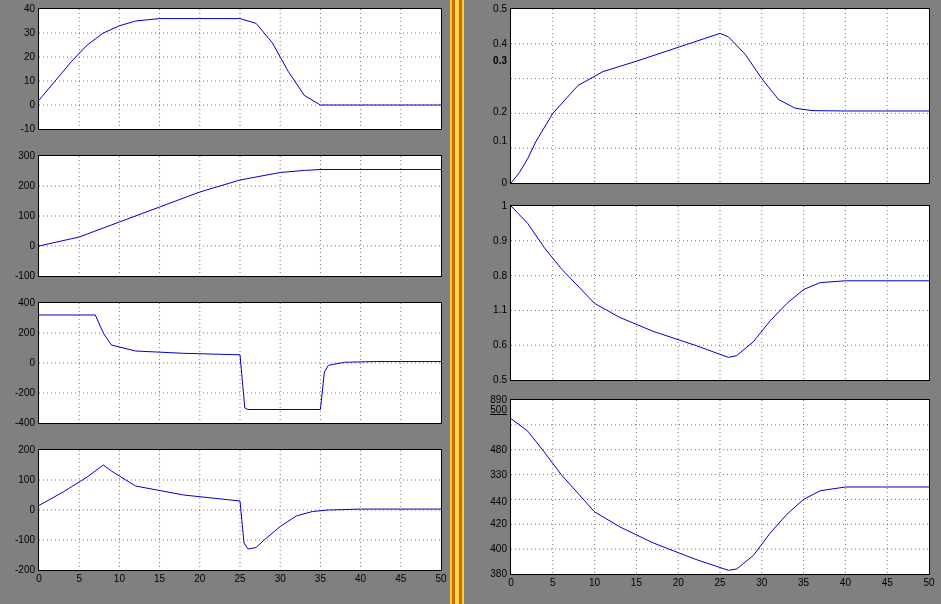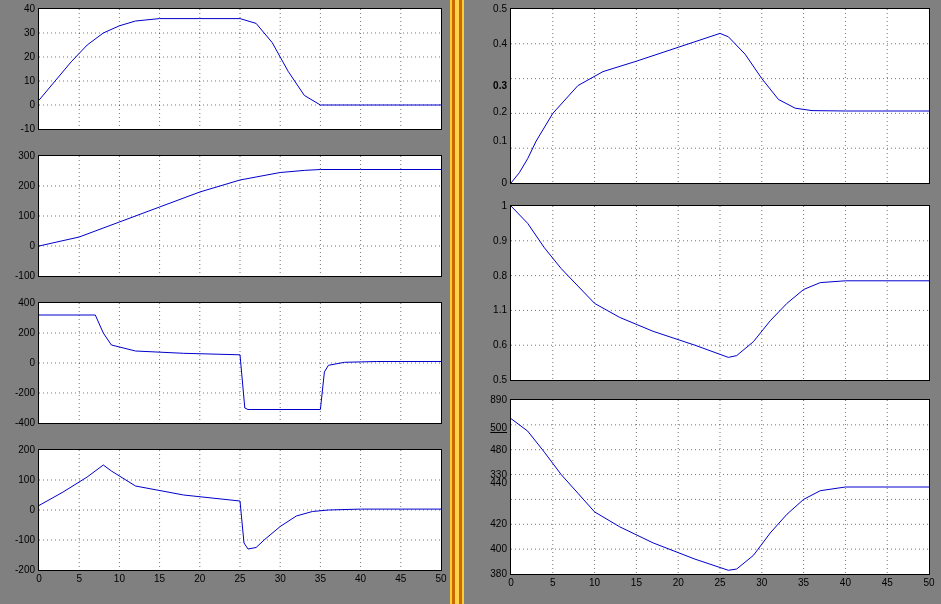--- a/index.html
+++ b/index.html
@@ -155,21 +155,21 @@
         <line class="gridline" x1="376.2" x2="376.2" y1="0" y2="174"></line>
         <line class="gridline" x1="0" x2="418" y1="139.2" y2="139.2"></line>
         <line class="gridline" x1="0" x2="418" y1="104.39999999999999" y2="104.39999999999999"></line>
         <line class="gridline" x1="0" x2="418" y1="69.60000000000001" y2="69.60000000000001"></line>
         <line class="gridline" x1="0" x2="418" y1="34.79999999999998" y2="34.79999999999998"></line>
         <polyline class="series" points="0.0,174.0 8.4,163.6 16.7,149.6 25.1,132.2 41.8,104.4 66.9,76.6 92.0,62.6 125.4,52.2 167.2,38.3 209.0,24.4 217.4,27.8 234.1,45.2 250.8,69.6 267.5,90.5 284.2,99.2 301.0,101.6 334.4,102.0 418.0,102.0"></polyline>
       </svg>
       <div class="ytick" style="top: 168px;">0</div>
       <div class="ytick" style="top: 126px;">0.1</div>
       <div class="ytick" style="top: 97px;">0.2</div>
-      <div class="ytick" style="top: 71px; font-weight: bold;">0.3</div>
+      <div class="ytick" style="top: 46px; font-weight: bold;">0.3</div>
       <div class="ytick" style="top: 28.8px;">0.4</div>
       <div class="ytick" style="top: -6px;">0.5</div>
     </div>
     <div class="axes" style="left: 46px; top: 205px; width: 418px; height: 174px;">
       <svg width="418" height="174">
         <line class="gridline" x1="41.800000000000004" x2="41.800000000000004" y1="0" y2="174"></line>
         <line class="gridline" x1="83.60000000000001" x2="83.60000000000001" y1="0" y2="174"></line>
         <line class="gridline" x1="125.39999999999999" x2="125.39999999999999" y1="0" y2="174"></line>
         <line class="gridline" x1="167.20000000000002" x2="167.20000000000002" y1="0" y2="174"></line>
         <line class="gridline" x1="209" x2="209" y1="0" y2="174"></line>
@@ -205,24 +205,24 @@
         <line class="gridline" x1="0" x2="418" y1="124.28571428571429" y2="124.28571428571429"></line>
         <line class="gridline" x1="0" x2="418" y1="99.42857142857143" y2="99.42857142857143"></line>
         <line class="gridline" x1="0" x2="418" y1="74.57142857142858" y2="74.57142857142858"></line>
         <line class="gridline" x1="0" x2="418" y1="49.71428571428571" y2="49.71428571428571"></line>
         <line class="gridline" x1="0" x2="418" y1="24.85714285714286" y2="24.85714285714286"></line>
         <polyline class="series" points="0.0,18.6 16.7,31.1 33.4,52.2 50.2,74.6 66.9,93.2 83.6,111.9 108.7,126.8 142.1,142.9 183.9,159.1 217.4,170.3 225.7,169.0 242.4,155.4 259.2,133.0 275.9,114.3 292.6,99.4 309.3,90.7 334.4,87.0 418.0,87.0"></polyline>
       </svg>
       <div class="ytick" style="top: 168px;">380</div>
       <div class="ytick" style="top: 143.143px;">400</div>
       <div class="ytick" style="top: 118.286px;">420</div>
-      <div class="ytick" style="top: 77px;">440</div>
+      <div class="ytick" style="top: 96px;">440</div>
       <div class="ytick" style="top: 68.5714px;">330</div>
       <div class="ytick" style="top: 43.7143px;">480</div>
-      <div class="ytick" style="top: 22px; text-decoration: underline;">500</div>
+      <div class="ytick" style="top: 4px; text-decoration: underline;">500</div>
       <div class="ytick" style="top: -6px;">890</div>
       <div class="xtick" style="left: 0px;">0</div>
       <div class="xtick" style="left: 41.8px;">5</div>
       <div class="xtick" style="left: 83.6px;">10</div>
       <div class="xtick" style="left: 125.4px;">15</div>
       <div class="xtick" style="left: 167.2px;">20</div>
       <div class="xtick" style="left: 209px;">25</div>
       <div class="xtick" style="left: 250.8px;">30</div>
       <div class="xtick" style="left: 292.6px;">35</div>
       <div class="xtick" style="left: 334.4px;">40</div>

